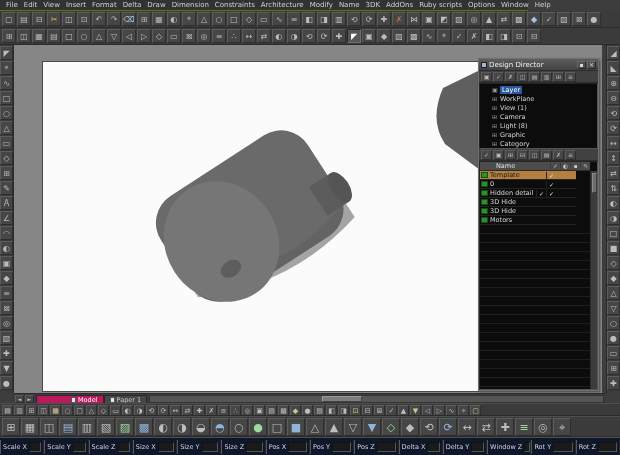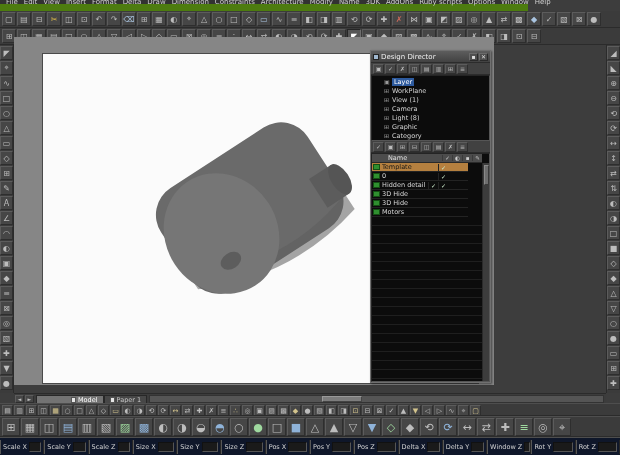--- a/index.html
+++ b/index.html
@@ -2,21 +2,21 @@
 <html><head>
 <meta charset="utf-8">
 <style>
   html,body{margin:0;padding:0;background:#222;}
   *{box-sizing:border-box;}
   .app{position:relative;width:620px;height:455px;background:#3d3d3d;overflow:hidden;
        font-family:"DejaVu Sans",sans-serif;color:#ccc;}
 
   
   .menubar{position:absolute;left:0;top:0;width:528px;height:11px;background:#323232;
-           border-bottom:7px solid #4d7c0f;display:flex;align-items:center;padding-left:3px;}
+           border-bottom:1px solid #4d7c0f;display:flex;align-items:center;padding-left:3px;}
   .menu-item{font-size:7px;line-height:11px;color:#d2d2d2;padding:0 3px;white-space:nowrap;cursor:default;}
 
   
   .toolbar{position:absolute;left:0;width:620px;display:flex;align-items:flex-start;
            background:#3b3b3b;border-bottom:1px solid #2b2b2b;overflow:hidden;padding-left:1px;}
   .t1{top:11px;height:17px;}
   .t2{top:28px;height:17px;}
   .b1{top:403px;height:13px;border-top:1px solid #4e4e4e;}
   .b2{top:416px;height:21px;border-top:1px solid #4e4e4e;}
   .icon{flex:0 0 auto;display:flex;align-items:center;justify-content:center;
@@ -34,21 +34,21 @@
   .b2 .icon:nth-child(7n){color:#9fd99f;}
 
   
   .sidebar{position:absolute;top:45px;width:14px;background:#3b3b3b;display:flex;
            flex-direction:column;align-items:center;overflow:hidden;}
   .lefttb{left:0;height:348px;border-right:1px solid #2b2b2b;}
   .righttb{right:0;height:348px;border-left:1px solid #2b2b2b;}
   .sidebar .icon{width:13px;height:14px;font-size:8px;margin:1px 0 0 0;}
 
   
-  .workspace{position:absolute;left:14px;top:37px;width:480px;height:348px;background:#868686;}
+  .workspace{position:absolute;left:14px;top:45px;width:588px;height:348px;background:#868686;}
   .paper{position:absolute;left:28px;top:16px;width:437px;height:331px;background:#fbfbfb;
          border:1px solid #4a4a4a;overflow:hidden;}
 
   
   .panel{position:absolute;right:3px;top:13px;width:121px;height:333px;background:#3f3f3f;
          border:1px solid #707070;box-shadow:1px 1px 2px rgba(0,0,0,.5);display:flex;flex-direction:column;}
   .ptitle{height:12px;background:linear-gradient(#5d5d5d,#424242);display:flex;align-items:center;
           padding:0 2px;border-bottom:1px solid #2c2c2c;}
   .ptitle-icon{width:6px;height:6px;background:#9fb7cf;border:1px solid #222;margin-right:2px;}
   .ptitle-text{flex:1;font-size:7px;color:#efefef;white-space:nowrap;overflow:hidden;}
@@ -84,21 +84,21 @@
           border:1px solid;border-color:#8a8a8a #3a3a3a #3a3a3a #8a8a8a;}
 
   
   .tabbar{position:absolute;left:14px;top:393px;width:592px;height:10px;background:#3c3c3c;
           display:flex;align-items:center;border-top:1px solid #2b2b2b;}
   .tnav{display:flex;}
   .tnav .icon{width:9px;height:8px;font-size:5px;margin:0 0 0 1px;}
   .tabs{display:flex;height:10px;align-items:flex-end;margin-left:2px;}
   .tab{height:9px;display:flex;align-items:center;gap:2px;padding:0 5px;font-size:6.5px;color:#c7c7c7;
        background:#474747;border:1px solid #282828;border-bottom:none;cursor:default;white-space:nowrap;}
-  .tab.active{background:#737373;color:#fff;padding-left:34px;}
+  .tab.active{background:#be185d;color:#fff;padding-left:34px;}
   .tabicon{width:5px;height:6px;background:#e6e6e6;border:1px solid #555;flex:0 0 auto;}
   .hscroll{flex:1;height:8px;margin:0 2px;background:#555;border:1px solid #333;position:relative;}
   .hthumb{position:absolute;left:38%;top:0;width:40px;height:6px;background:#7d7d7d;
           border:1px solid;border-color:#9a9a9a #444 #444 #9a9a9a;}
 
   
   .statusbar{position:absolute;left:0;top:437px;width:620px;height:18px;background:#0f172a;
              border-top:1px solid #4e4e4e;display:flex;align-items:center;}
   .sfield{flex:1;height:14px;display:flex;align-items:center;gap:2px;padding:0 2px;
           border-left:1px solid #565656;border-right:1px solid #262626;overflow:hidden;}

